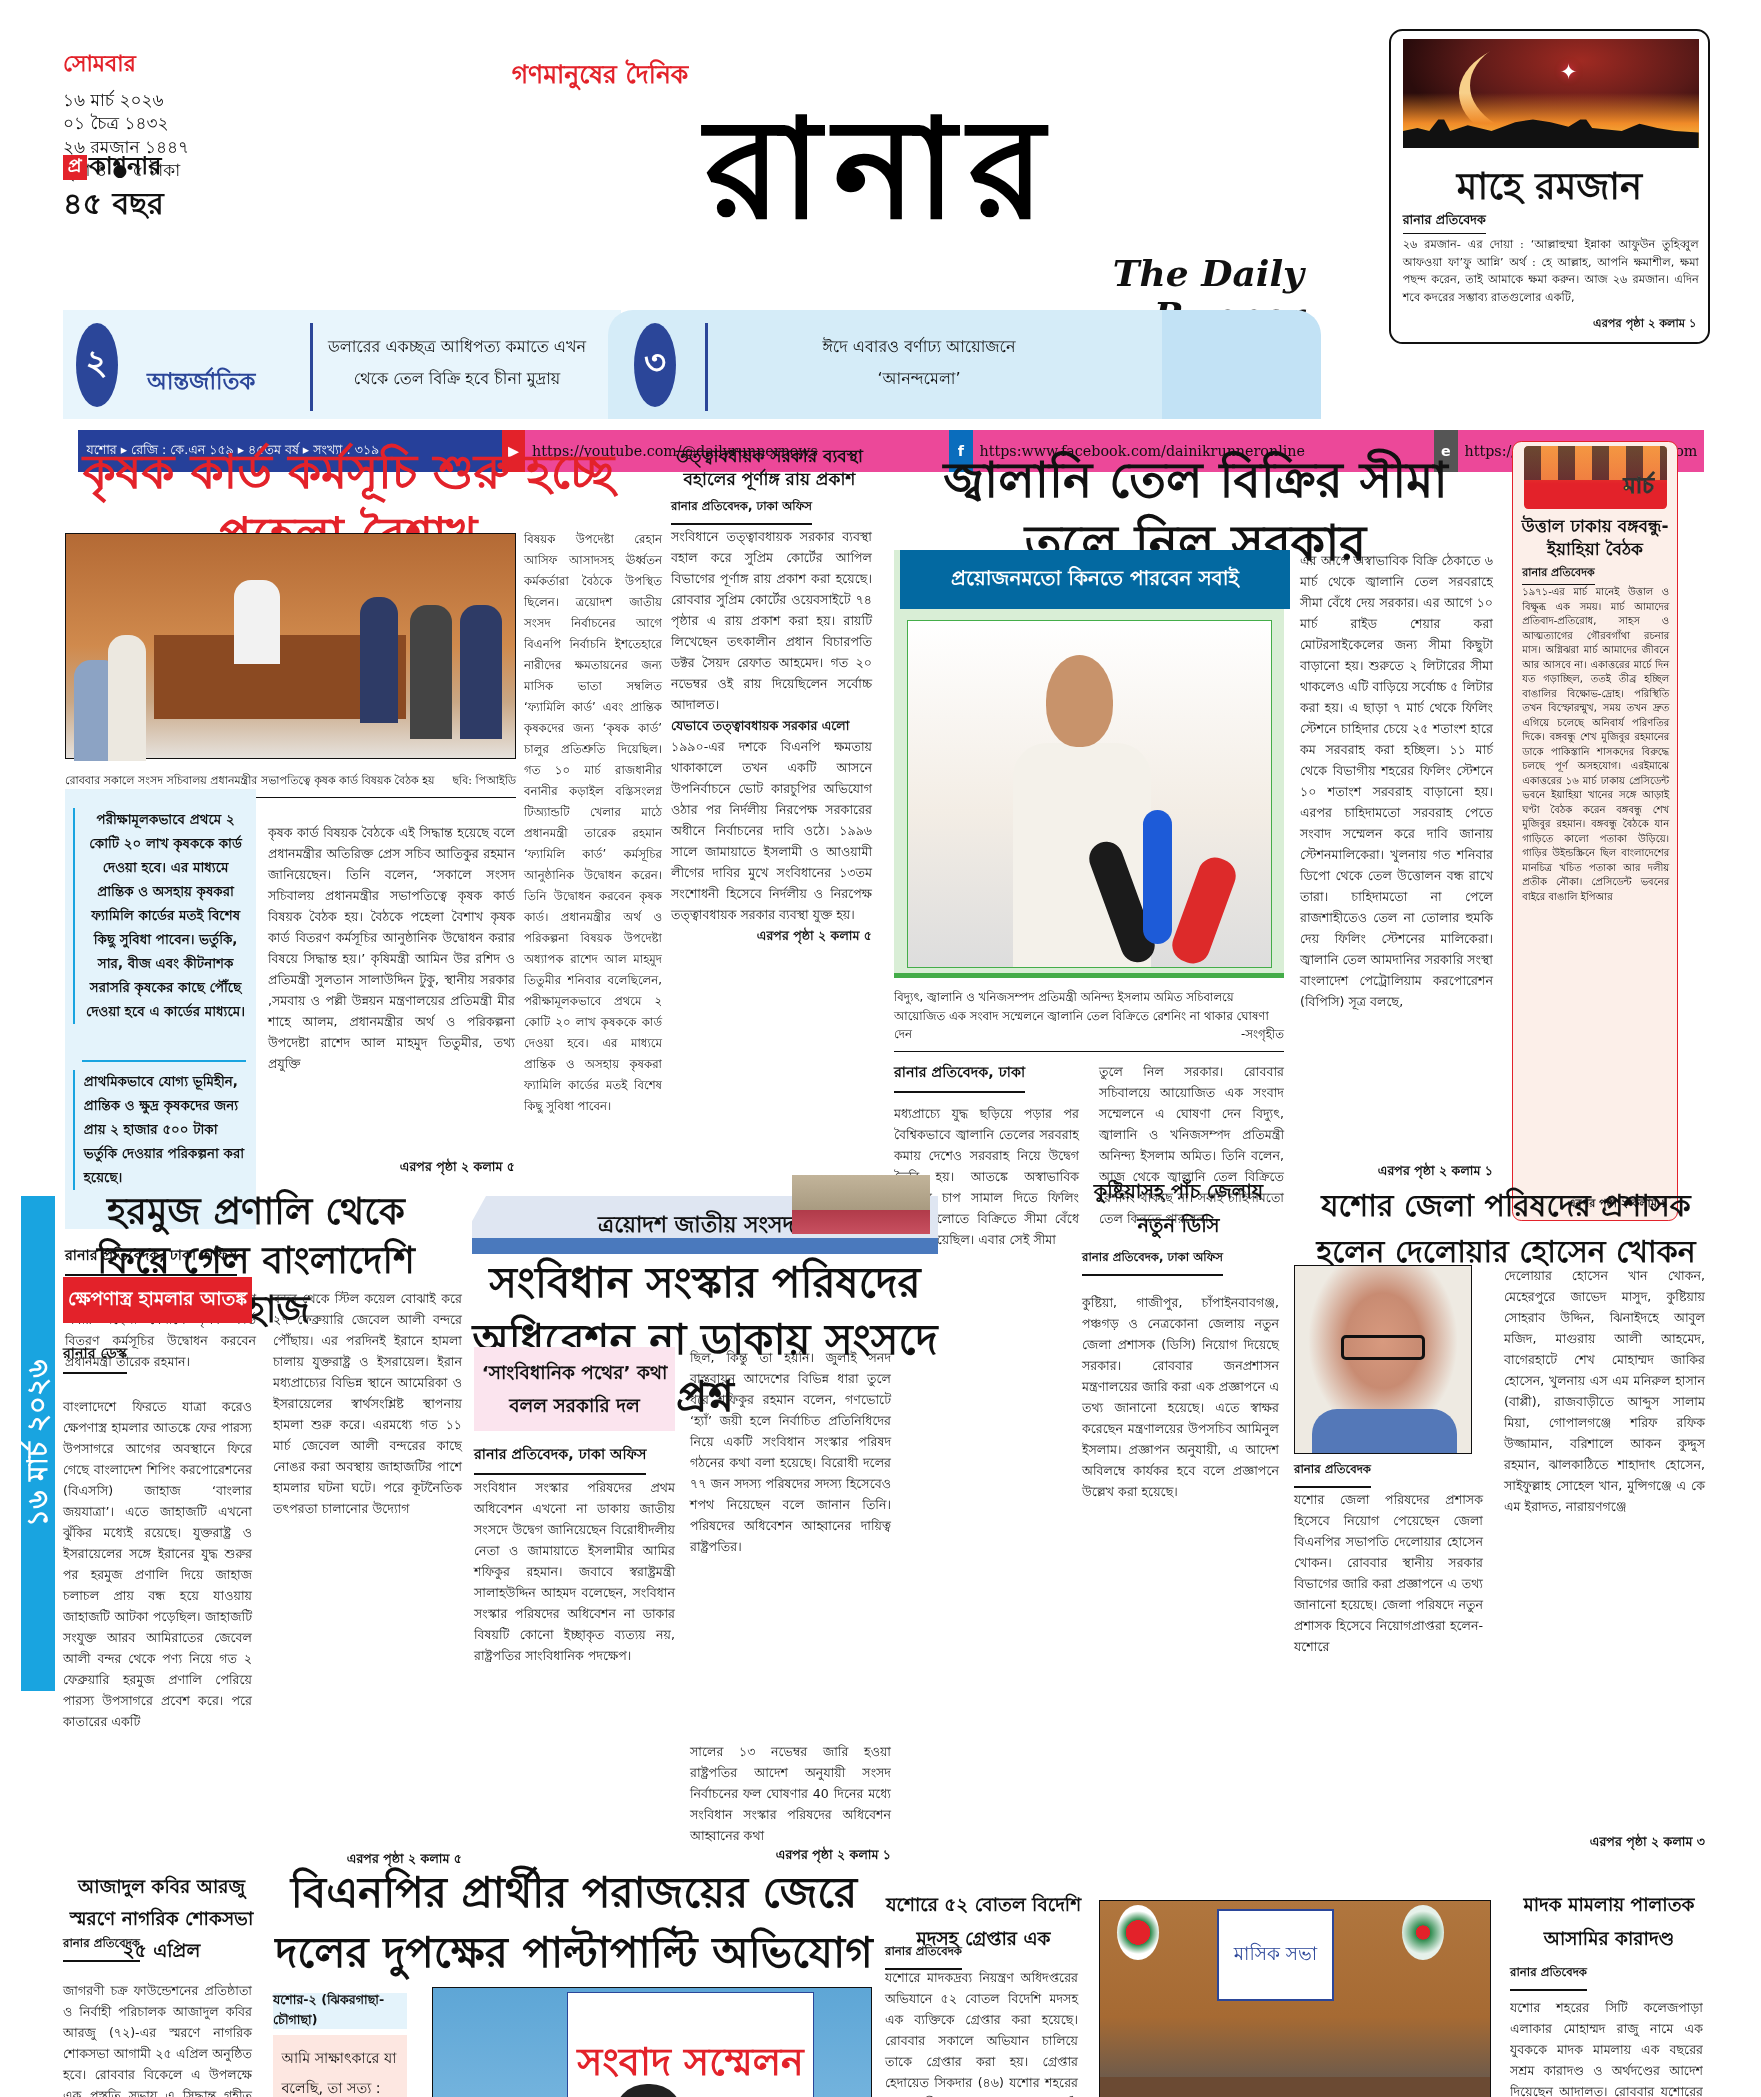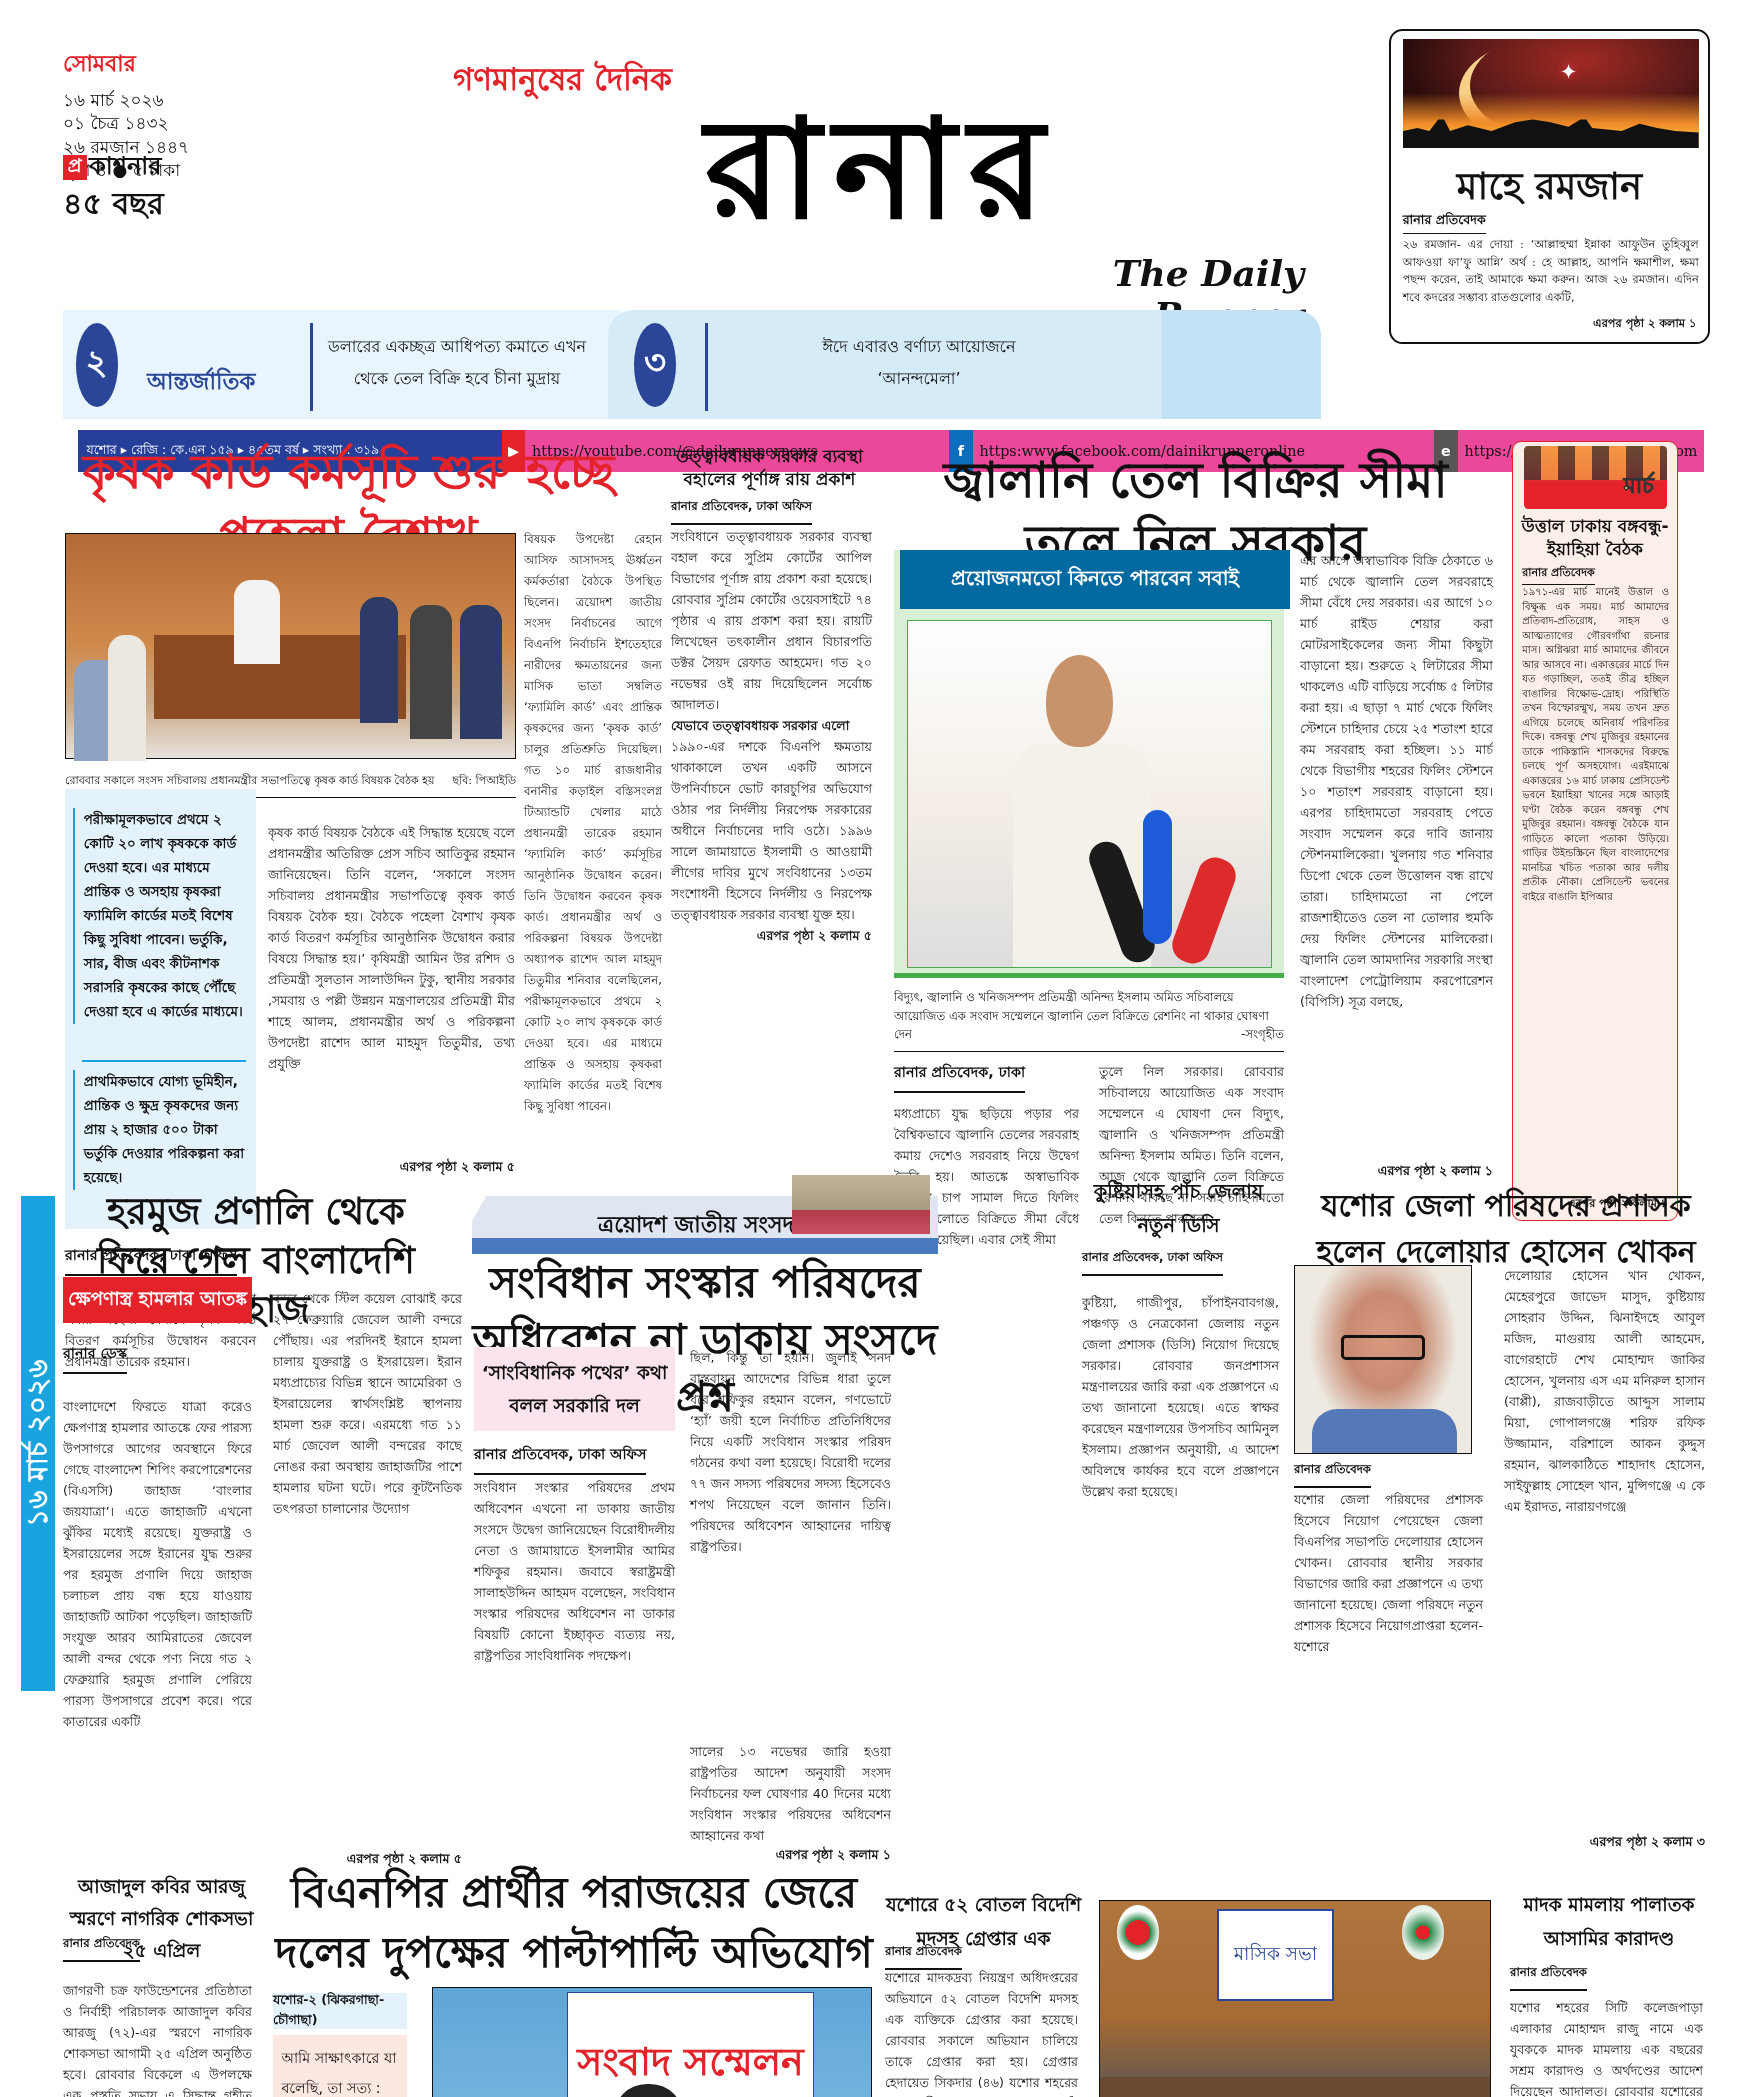--- a/index.html
+++ b/index.html
@@ -14,21 +14,21 @@
   .caption { font-size: 11.7px; line-height: 18.5px; }
 
   
   #date-block { left: 63px; top: 46px; width: 147px; }
   #date-block .day { color: #e3222a; font-size: 22px; font-weight: bold; margin-bottom: 5.9px; }
   #date-block .line { font-size: 17px; line-height: 23.5px; }
   #anniv { left: 63px; top: 147px; width: 138px; }
   #anniv .top { display: flex; align-items: center; font-size: 24px; font-weight: bold; }
   #anniv .pbox { background: #e3222a; color: #fff; width: 23.5px; height: 25px; display: inline-flex; align-items: center; justify-content: center; font-size: 18.5px; margin-right: 2.5px; }
   #anniv .bottom { font-size: 30px; font-weight: 900; line-height: 34px; }
-  #tagline { left: 453px; top: 55px; width: 294px; color: #e3222a; font-size: 31px; font-weight: bold; }
+  #tagline { left: 453px; top: 55px; width: 294px; color: #e3222a; font-size: 25px; font-weight: bold; text-align: center; }
   #logo { left: 449px; top: 101px; width: 864px; height: 138px; font-size: 138px; line-height: 138px; font-weight: 900; letter-spacing: 12.6px; text-align: center; color: #000; overflow: hidden; }
   #logo-en { left: 977px; top: 252px; width: 327px; font-size: 36px; font-style: italic; font-weight: bold; text-align: right; font-family: "DejaVu Serif", serif; }
 
   
   #ramadan { left: 1389px; top: 29px; width: 321px; height: 315px; border: 2.9px solid #111; border-radius: 13.4px; background: #fff; }
   #ramadan .img { position: absolute; left: 11.7px; top: 8.4px; width: 296px; height: 109px; background: radial-gradient(ellipse at 60% 20%, #a02a22 0%, #5a1a18 45%, #2a0c0c 70%), #3a1010; overflow: hidden; }
   #ramadan .img .glow { position: absolute; left: 0; right: 0; bottom: 0; height: 55px; background: linear-gradient(180deg, rgba(240,130,40,0) 0%, #f08a28 55%, #fbd24a 100%); }
   #ramadan .img .moon { position: absolute; left: 67px; top: -8.4px; width: 176px; height: 109px; border-radius: 50%; box-shadow: -11px 7.6px 0 0 #f7d08a; }
   #ramadan .img .skyline { position: absolute; left: 0; right: 0; bottom: 0; height: 29px; background: #111; clip-path: polygon(0 100%, 0 40%, 5% 30%, 9% 40%, 12% 0, 14% 0, 16% 40%, 22% 20%, 30% 40%, 38% 10%, 44% 0, 50% 10%, 56% 25%, 60% 0, 62% 0, 64% 30%, 74% 40%, 80% 15%, 86% 30%, 92% 40%, 100% 45%, 100% 100%); }
   #ramadan .img .star { position: absolute; left: 157px; top: 21px; color: #fff; font-size: 21px; text-shadow: 0 0 8.4px #ff3355; }
@@ -217,21 +217,21 @@
   <div class="person" style="left:344px;top:71px;width:42px;height:134px;background:#444;"></div>
   <div class="person" style="left:394px;top:71px;width:42px;height:134px;"></div>
   <div class="person" style="left:8.4px;top:126px;width:46px;height:101px;background:#8ca3c4;"></div>
   <div class="person" style="left:42px;top:101px;width:38px;height:126px;background:#ece8e0;"></div>
 </div>
 <div class="abs" id="s1-caption">
   <span>রোববার সকালে সংসদ সচিবালয় প্রধানমন্ত্রীর সভাপতিত্বে কৃষক কার্ড বিষয়ক বৈঠক হয়</span>
   <span>ছবি: পিআইডি</span>
 </div>
 <div class="abs" id="s1-quote">
-  <div class="quote-p" style="top:19px;">পরীক্ষামূলকভাবে প্রথমে ২ কোটি ২০ লাখ কৃষককে কার্ড দেওয়া হবে। এর মাধ্যমে প্রান্তিক ও অসহায় কৃষকরা ফ্যামিলি কার্ডের মতই বিশেষ কিছু সুবিধা পাবেন। ভর্তুকি, সার, বীজ এবং কীটনাশক সরাসরি কৃষকের কাছে পৌঁছে দেওয়া হবে এ কার্ডের মাধ্যমে।</div>
+  <div class="quote-p" style="top:19px;text-align:center;">পরীক্ষামূলকভাবে প্রথমে ২ কোটি ২০ লাখ কৃষককে কার্ড দেওয়া হবে। এর মাধ্যমে প্রান্তিক ও অসহায় কৃষকরা ফ্যামিলি কার্ডের মতই বিশেষ কিছু সুবিধা পাবেন। ভর্তুকি, সার, বীজ এবং কীটনাশক সরাসরি কৃষকের কাছে পৌঁছে দেওয়া হবে এ কার্ডের মাধ্যমে।</div>
   <div style="position:absolute;left:17px;top:271px;width:164px;height:2.1px;background:#19a4e0;"></div>
   <div class="quote-p" style="top:281px;">প্রাথমিকভাবে যোগ্য ভূমিহীন, প্রান্তিক ও ক্ষুদ্র কৃষকদের জন্য প্রায় ২ হাজার ৫০০ টাকা ভর্তুকি দেওয়ার পরিকল্পনা করা হয়েছে।</div>
 </div>
 <div class="abs" style="left:65px;top:1244px;">
   <span class="byline">রানার প্রতিবেদক, ঢাকা অফিস</span>
 </div>
 <div class="abs body-text" style="left:65px;top:1288px;width:191px;">আরেক নির্বাচনি প্রতিশ্রুতি পূরণে এবার পহেলা বৈশাখে কৃষক কার্ড বিতরণ কর্মসূচির উদ্বোধন করবেন প্রধানমন্ত্রী তারেক রহমান।</div>
 <div class="abs body-text" id="s1-col2" style="top:822px;">কৃষক কার্ড বিষয়ক বৈঠকে এই সিদ্ধান্ত হয়েছে বলে প্রধানমন্ত্রীর অতিরিক্ত প্রেস সচিব আতিকুর রহমান জানিয়েছেন। তিনি বলেন, ‘সকালে সংসদ সচিবালয় প্রধানমন্ত্রীর সভাপতিত্বে কৃষক কার্ড বিষয়ক বৈঠক হয়। বৈঠকে পহেলা বৈশাখ কৃষক কার্ড বিতরণ কর্মসূচির আনুষ্ঠানিক উদ্বোধন করার বিষয়ে সিদ্ধান্ত হয়।’ কৃষিমন্ত্রী আমিন উর রশিদ ও প্রতিমন্ত্রী সুলতান সালাউদ্দিন টুকু, স্থানীয় সরকার ,সমবায় ও পল্লী উন্নয়ন মন্ত্রণালয়ের প্রতিমন্ত্রী মীর শাহে আলম, প্রধানমন্ত্রীর অর্থ ও পরিকল্পনা উপদেষ্টা রাশেদ আল মাহমুদ তিতুমীর, তথ্য প্রযুক্তি</div>
 
 <div class="abs body-text" style="left:524px;top:529px;width:138px;font-size:11.7px;">বিষয়ক উপদেষ্টা রেহান আসিফ আসাদসহ ঊর্ধ্বতন কর্মকর্তারা বৈঠকে উপস্থিত ছিলেন। ত্রয়োদশ জাতীয় সংসদ নির্বাচনের আগে বিএনপি নির্বাচনি ইশতেহারে নারীদের ক্ষমতায়নের জন্য মাসিক ভাতা সম্বলিত ‘ফ্যামিলি কার্ড’ এবং প্রান্তিক কৃষকদের জন্য ‘কৃষক কার্ড’ চালুর প্রতিশ্রুতি দিয়েছিল। গত ১০ মার্চ রাজধানীর বনানীর কড়াইল বস্তিসংলগ্ন টিঅ্যান্ডটি খেলার মাঠে প্রধানমন্ত্রী তারেক রহমান ‘ফ্যামিলি কার্ড’ কর্মসূচির আনুষ্ঠানিক উদ্বোধন করেন। তিনি উদ্বোধন করবেন কৃষক কার্ড। প্রধানমন্ত্রীর অর্থ ও পরিকল্পনা বিষয়ক উপদেষ্টা অধ্যাপক রাশেদ আল মাহমুদ তিতুমীর শনিবার বলেছিলেন, পরীক্ষামূলকভাবে প্রথমে ২ কোটি ২০ লাখ কৃষককে কার্ড দেওয়া হবে। এর মাধ্যমে প্রান্তিক ও অসহায় কৃষকরা ফ্যামিলি কার্ডের মতই বিশেষ কিছু সুবিধা পাবেন।</div>

